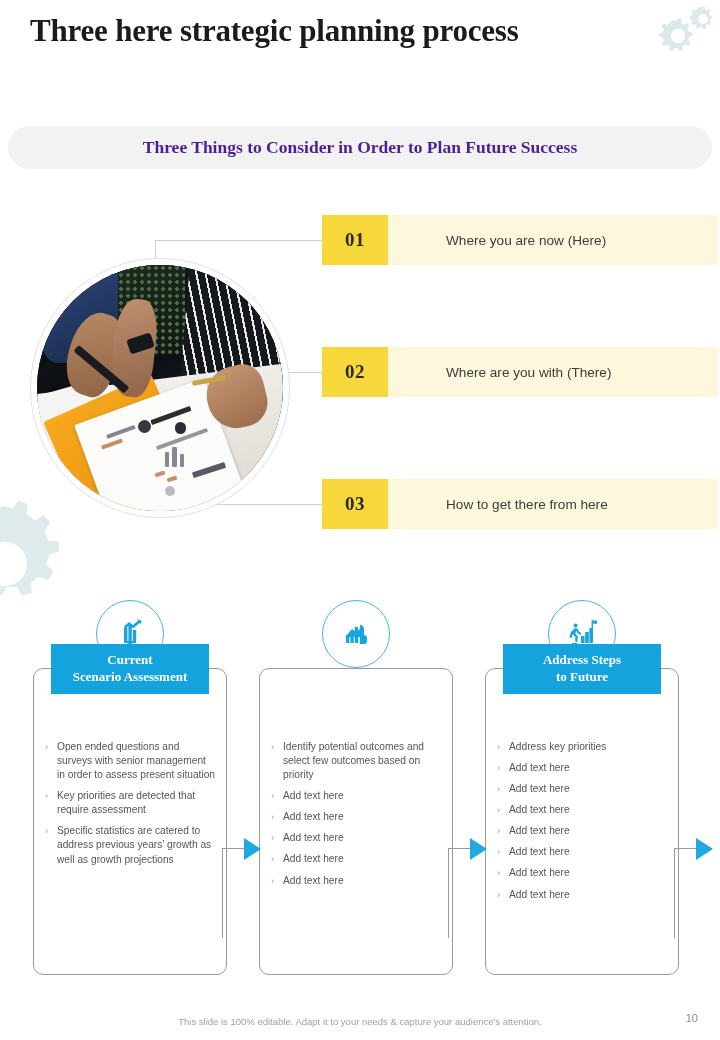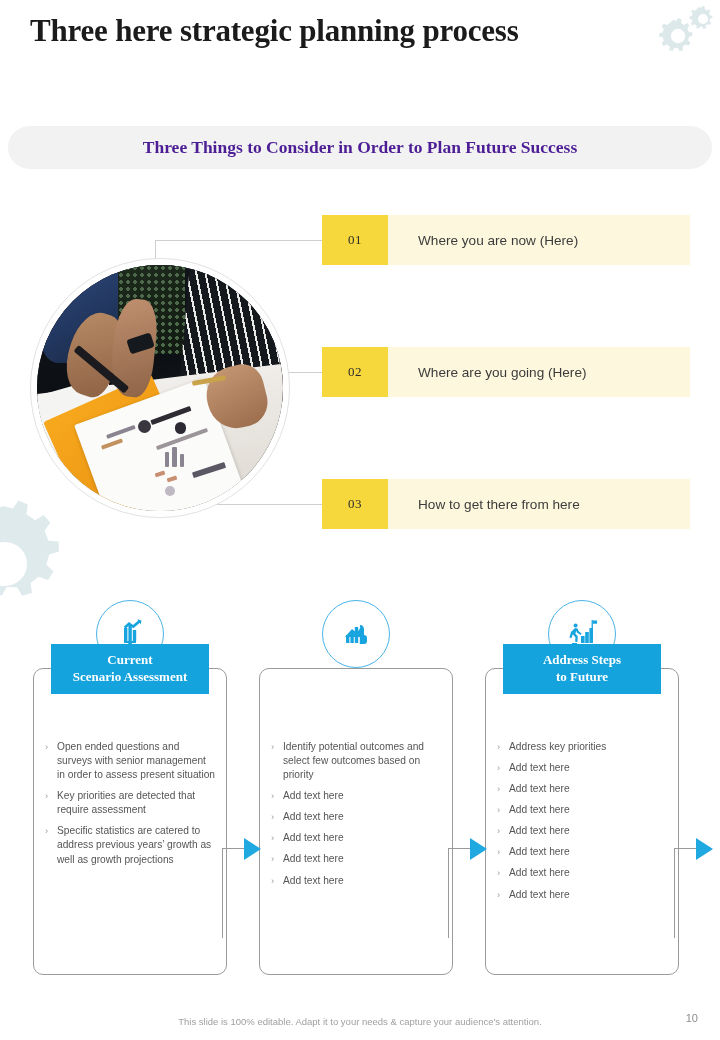--- a/index.html
+++ b/index.html
@@ -185,28 +185,28 @@
 
   .step-row { position: absolute; left: 322px; height: 50px; }
   .step-num-box {
     position: absolute; left: 0; top: 0;
     width: 66px; height: 100%;
     background: #f6d73c;
     display: flex; align-items: center; justify-content: center;
   }
   .step-num {
     font-family: "Liberation Serif", serif;
-    font-weight: normal; font-size: 13px; color: #2b2b2b;
+    font-weight: bold; font-size: 19px; color: #2b2b2b;
     letter-spacing: 0.5px;
   }
   .step-text-box {
     position: absolute; left: 66px; top: 0;
     width: 302px; height: 100%;
     background: #fdf8dd;
-    display: flex; align-items: center;
+    display: flex; align-items: center; padding-left: 28px;
   }
   .step-text {
     margin-left: 30px;
     font-size: 13.6px;
     color: #3c3c3c;
   }
 
   
   #pillars { position: absolute; top: 600px; left: 0; width: 720px; height: 390px; }
   .pillar { position: absolute; top: 0; width: 194px; height: 375px; }
@@ -348,21 +348,21 @@
     <div class="step-text-box">
       <span class="step-text">Where you are now (Here)</span>
     </div>
   </div>
 
   <div class="step-row" style="top:142px;">
     <div class="step-num-box">
       <span class="step-num">02</span>
     </div>
     <div class="step-text-box">
-      <span class="step-text">Where are you going (Here)</span>
+      <span class="step-text">Where are you with (There)</span>
     </div>
   </div>
 
   <div class="step-row" style="top:274px;">
     <div class="step-num-box">
       <span class="step-num">03</span>
     </div>
     <div class="step-text-box">
       <span class="step-text">How to get there from here</span>
     </div>

